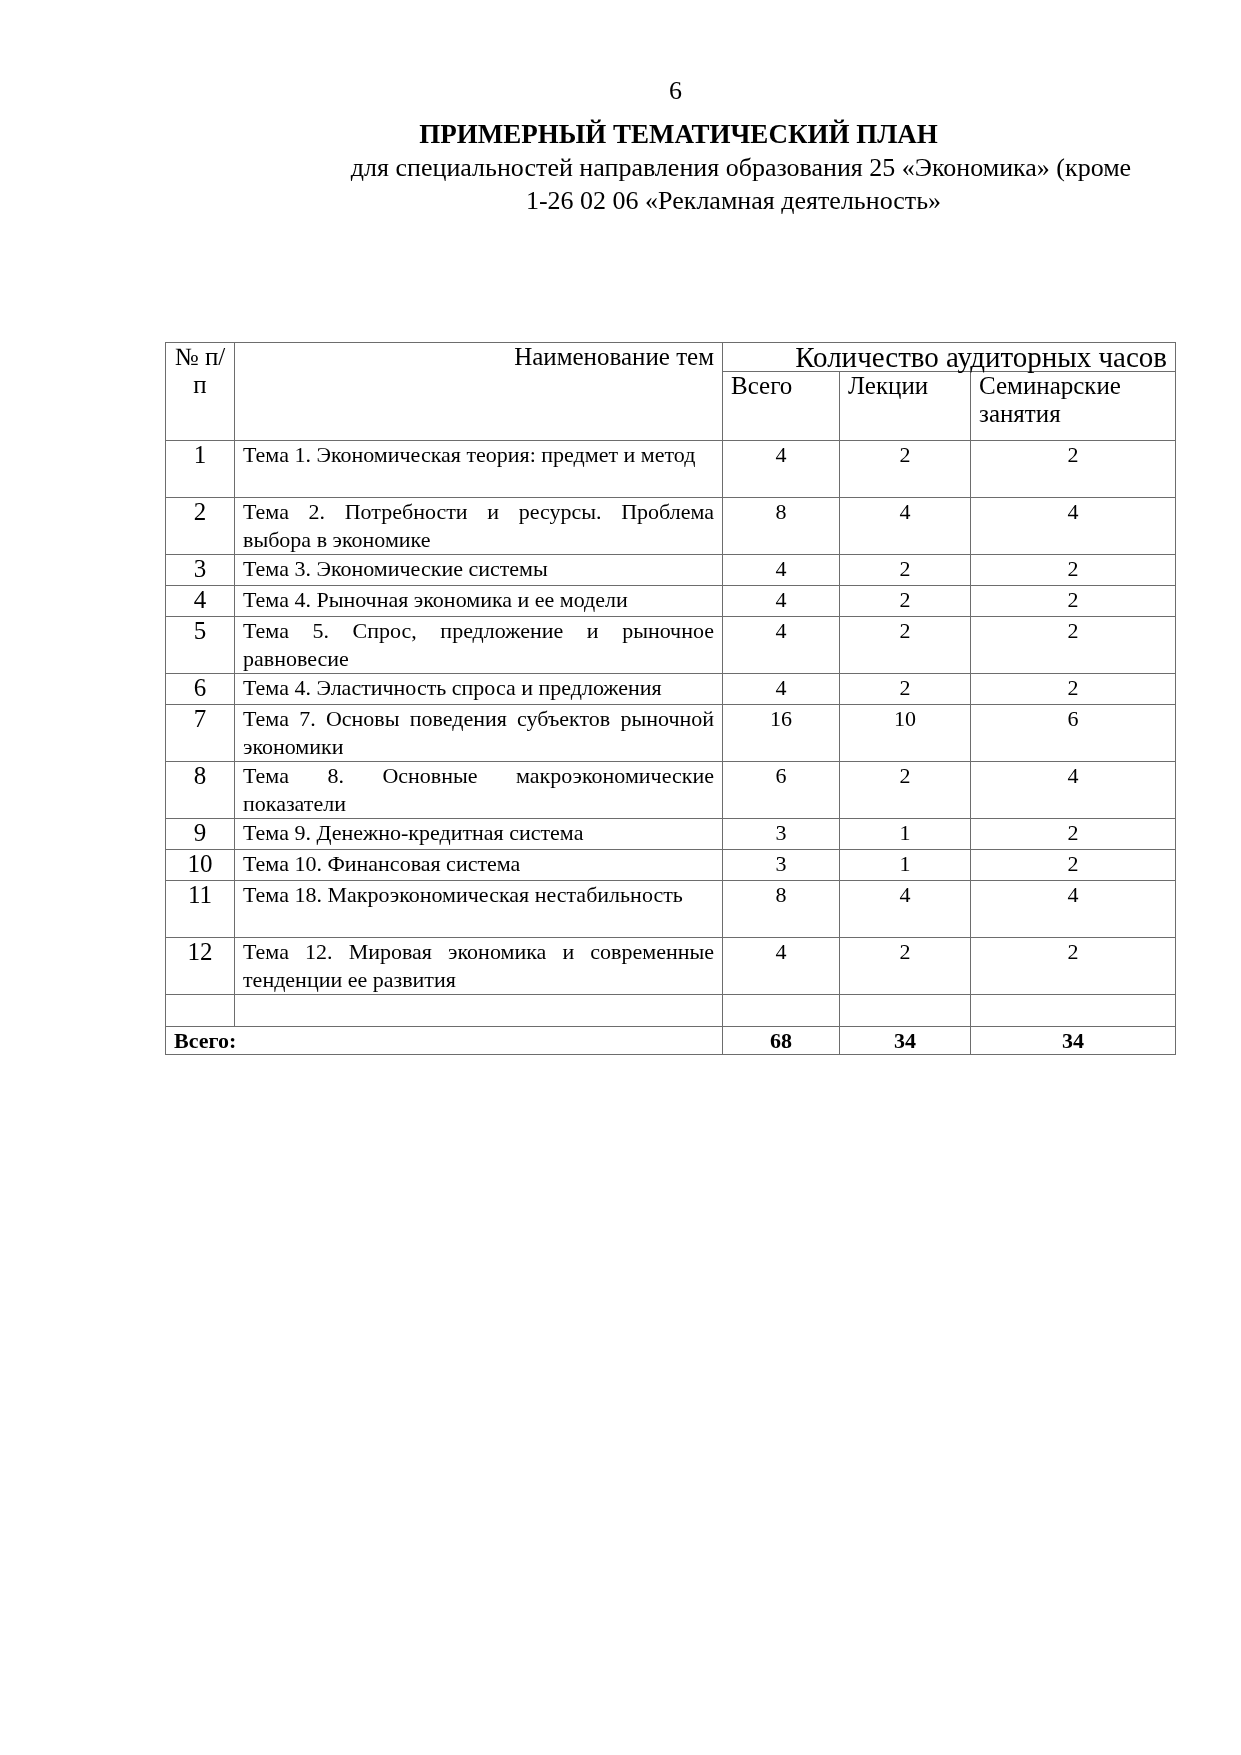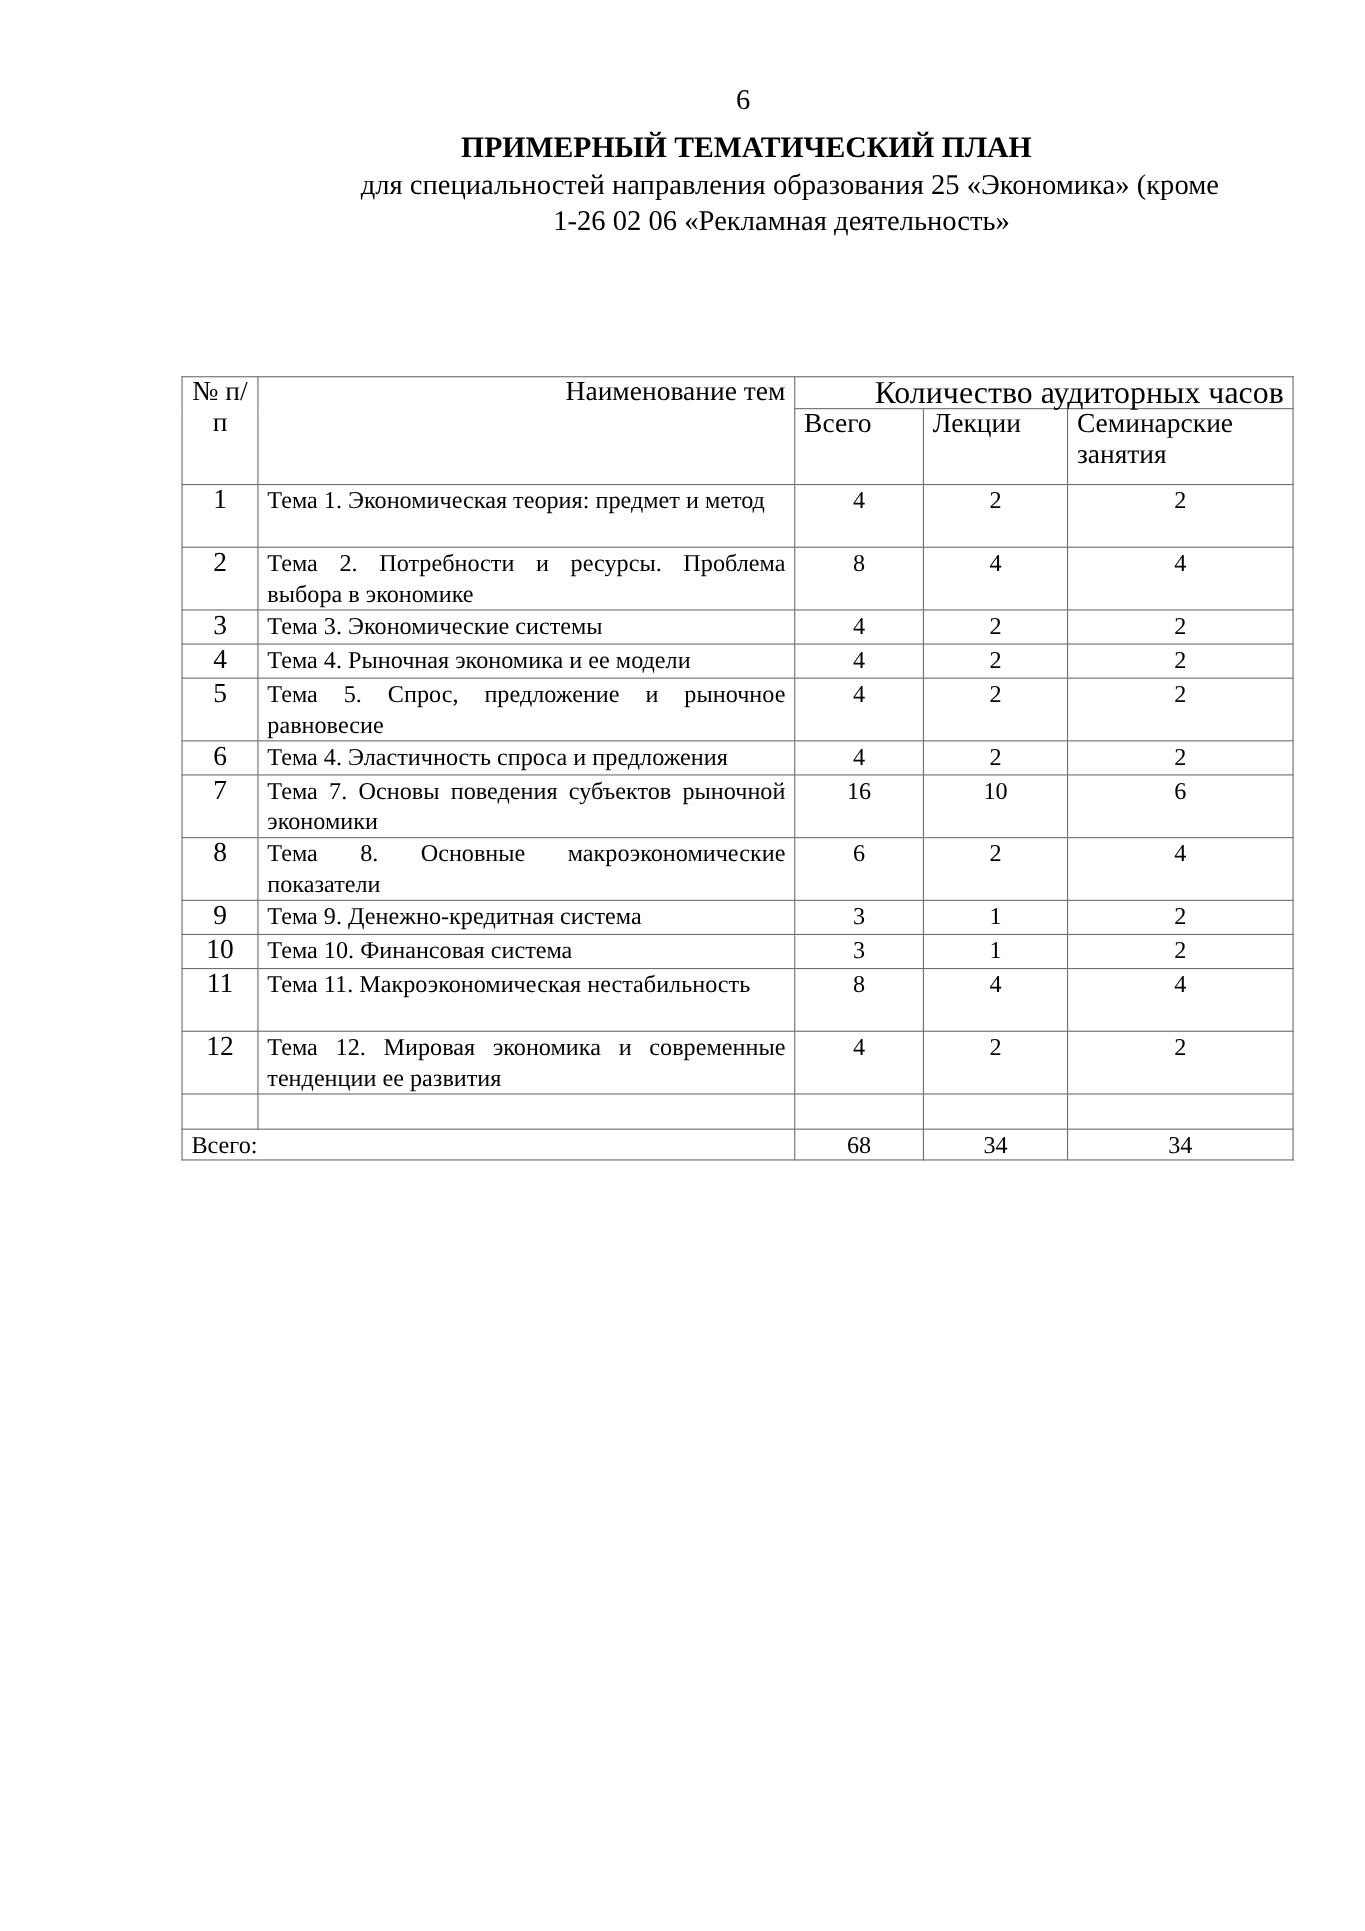--- a/index.html
+++ b/index.html
@@ -11,21 +11,21 @@
     position: absolute; top: 76px; left: 0; width: 1241px;
     text-align: center; font-size: 26px; line-height: 30px;
     padding-left: 110px; box-sizing: border-box;
   }
   .doc-title {
     position: absolute; top: 118px; left: 0; width: 1241px;
     text-align: center; font-size: 27px; font-weight: bold; line-height: 32px;
     padding-left: 116px; box-sizing: border-box;
   }
   .subtitle {
-    position: absolute; top: 152px; left: 138px; width: 1020px;
+    position: absolute; top: 152px; left: 161px; width: 1020px;
     font-size: 26px; line-height: 32.5px; text-align: center;
   }
   .subtitle .l { display: block; white-space: nowrap; }
   .subtitle .l1 { padding-left: 140px; }
   .subtitle .l3 { padding-left: 20px; }
   .subtitle .l4 { padding-left: 125px; }
 
   table.plan {
     position: absolute; top: 342px; left: 165px;
     width: 883px; border-collapse: collapse; table-layout: fixed;
@@ -46,21 +46,21 @@
   th.h-hours { text-align: right; font-size: 29px; line-height: 32px; }
   th.h-sub { text-align: left; font-size: 25px; line-height: 34px; height: 68px; }
 
   td.num { text-align: center; font-size: 25px; line-height: 32px; }
   td.name { text-align: justify; text-align-last: left; }
   td.name.single { white-space: nowrap; }
   td.val { text-align: center; font-size: 22px; line-height: 30px; }
   tr.r2 td { height: 56px; }
   tr.r1 td { height: 30px; }
   tr.empty td { height: 31px; }
-  tr.total td { font-weight: normal; height: 27px; line-height: 27px; }
+  tr.total td { font-weight: bold; height: 27px; line-height: 27px; }
   tr.total td.total-label { text-align: left; }
   tr.total td.val { font-size: 22px; line-height: 27px; }
 </style>
 </head>
 <body>
 
 <div class="page-number">6</div>
 <div class="doc-title">ПРИМЕРНЫЙ ТЕМАТИЧЕСКИЙ ПЛАН</div>
 <div class="subtitle">
   <span class="l l1">для специальностей направления образования 25 «Экономика» (кроме</span>
@@ -153,21 +153,21 @@
       </tr>
       <tr class="r1">
         <td class="num">10</td>
         <td class="name single">Тема 10. Финансовая система</td>
         <td class="val">3</td>
         <td class="val">1</td>
         <td class="val">2</td>
       </tr>
       <tr class="r2">
         <td class="num">11</td>
-        <td class="name">Тема 11. Макроэкономическая нестабильность</td>
+        <td class="name">Тема 18. Макроэкономическая нестабильность</td>
         <td class="val">8</td>
         <td class="val">4</td>
         <td class="val">4</td>
       </tr>
       <tr class="r2">
         <td class="num">12</td>
         <td class="name">Тема 12. Мировая экономика и современные тенденции ее развития</td>
         <td class="val">4</td>
         <td class="val">2</td>
         <td class="val">2</td>

